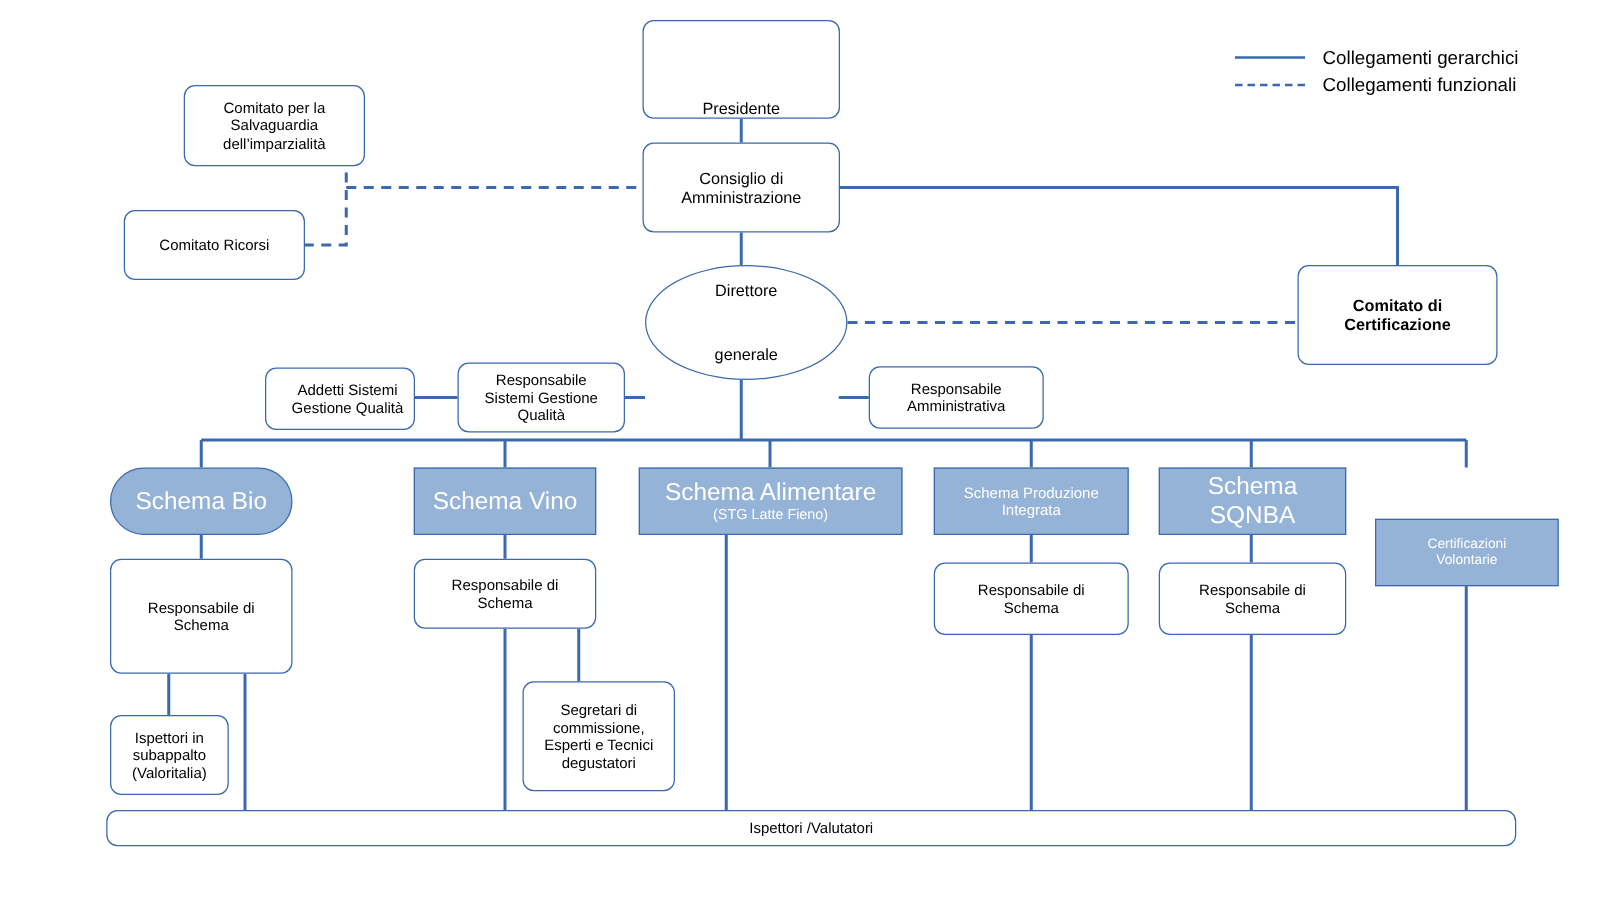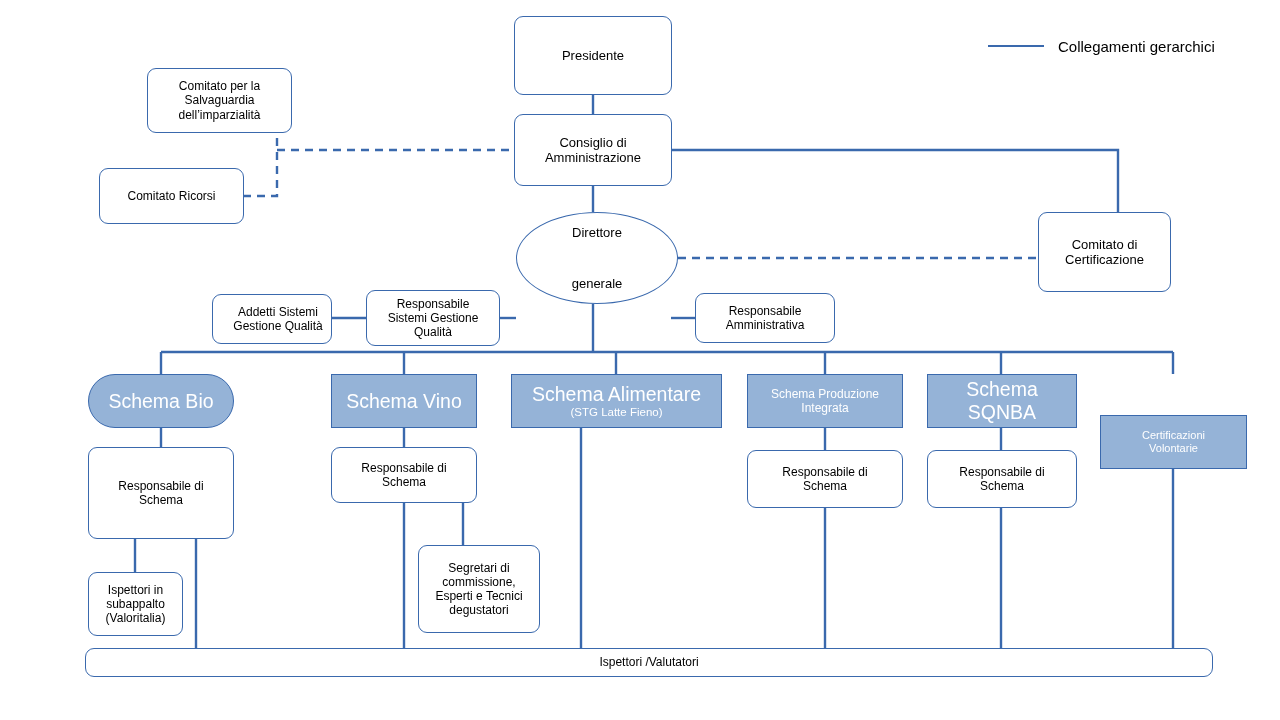--- a/index.html
+++ b/index.html
@@ -140,23 +140,27 @@
 
     <line x1="678" y1="258" x2="1038" y2="258"></line>
   </g>
 </svg>
 
 <div class="legend" style="left:988px; top:35px;">
   <div class="legend-row">
     <span class="legend-swatch legend-solid"></span>
     <span class="legend-label">Collegamenti gerarchici</span>
   </div>
-</div>
-
-<div class="node plain fs13" style="left:514px; top:16px; width:158px; height:79px;">
+  <div class="legend-row">
+    <span class="legend-swatch legend-dashed"></span>
+    <span class="legend-label">Collegamenti funzionali</span>
+  </div>
+</div>
+
+<div class="node plain fs13" style="left:514px; top:16px; width:158px; height:79px;justify-content:flex-end;">
   <span>Presidente</span>
 </div>
 
 <div class="node plain fs13" style="left:514px; top:114px; width:158px; height:72px;">
   <span class="line1">Consiglio di</span>
   <span class="line2">Amministrazione</span>
 </div>
 
 <div class="node plain fs12" style="left:99px; top:68px; width:145px; height:65px;margin-left:48px;">
   <span>Comitato per la</span>
@@ -166,21 +170,21 @@
 
 <div class="node plain fs12" style="left:99px; top:168px; width:145px; height:56px;">
   <span>Comitato Ricorsi</span>
 </div>
 
 <div class="node ellipse fs13" style="left:516px; top:212px; width:162px; height:92px;">
   <span class="line1">Direttore</span>
   <span class="line2">generale</span>
 </div>
 
-<div class="node plain fs13" style="left:1038px; top:212px; width:133px; height:80px;">
+<div class="node plain fs13" style="left:1038px; top:212px; width:160px; height:80px;font-weight:bold;">
   <span class="line1">Comitato di</span>
   <span class="line2">Certificazione</span>
 </div>
 
 <div class="node plain fs12" style="left:212px; top:294px; width:120px; height:50px;padding-left:12px;">
   <span class="line1">Addetti Sistemi</span>
   <span class="line2">Gestione Qualità</span>
 </div>
 
 <div class="node plain fs12" style="left:366px; top:290px; width:134px; height:56px;">

